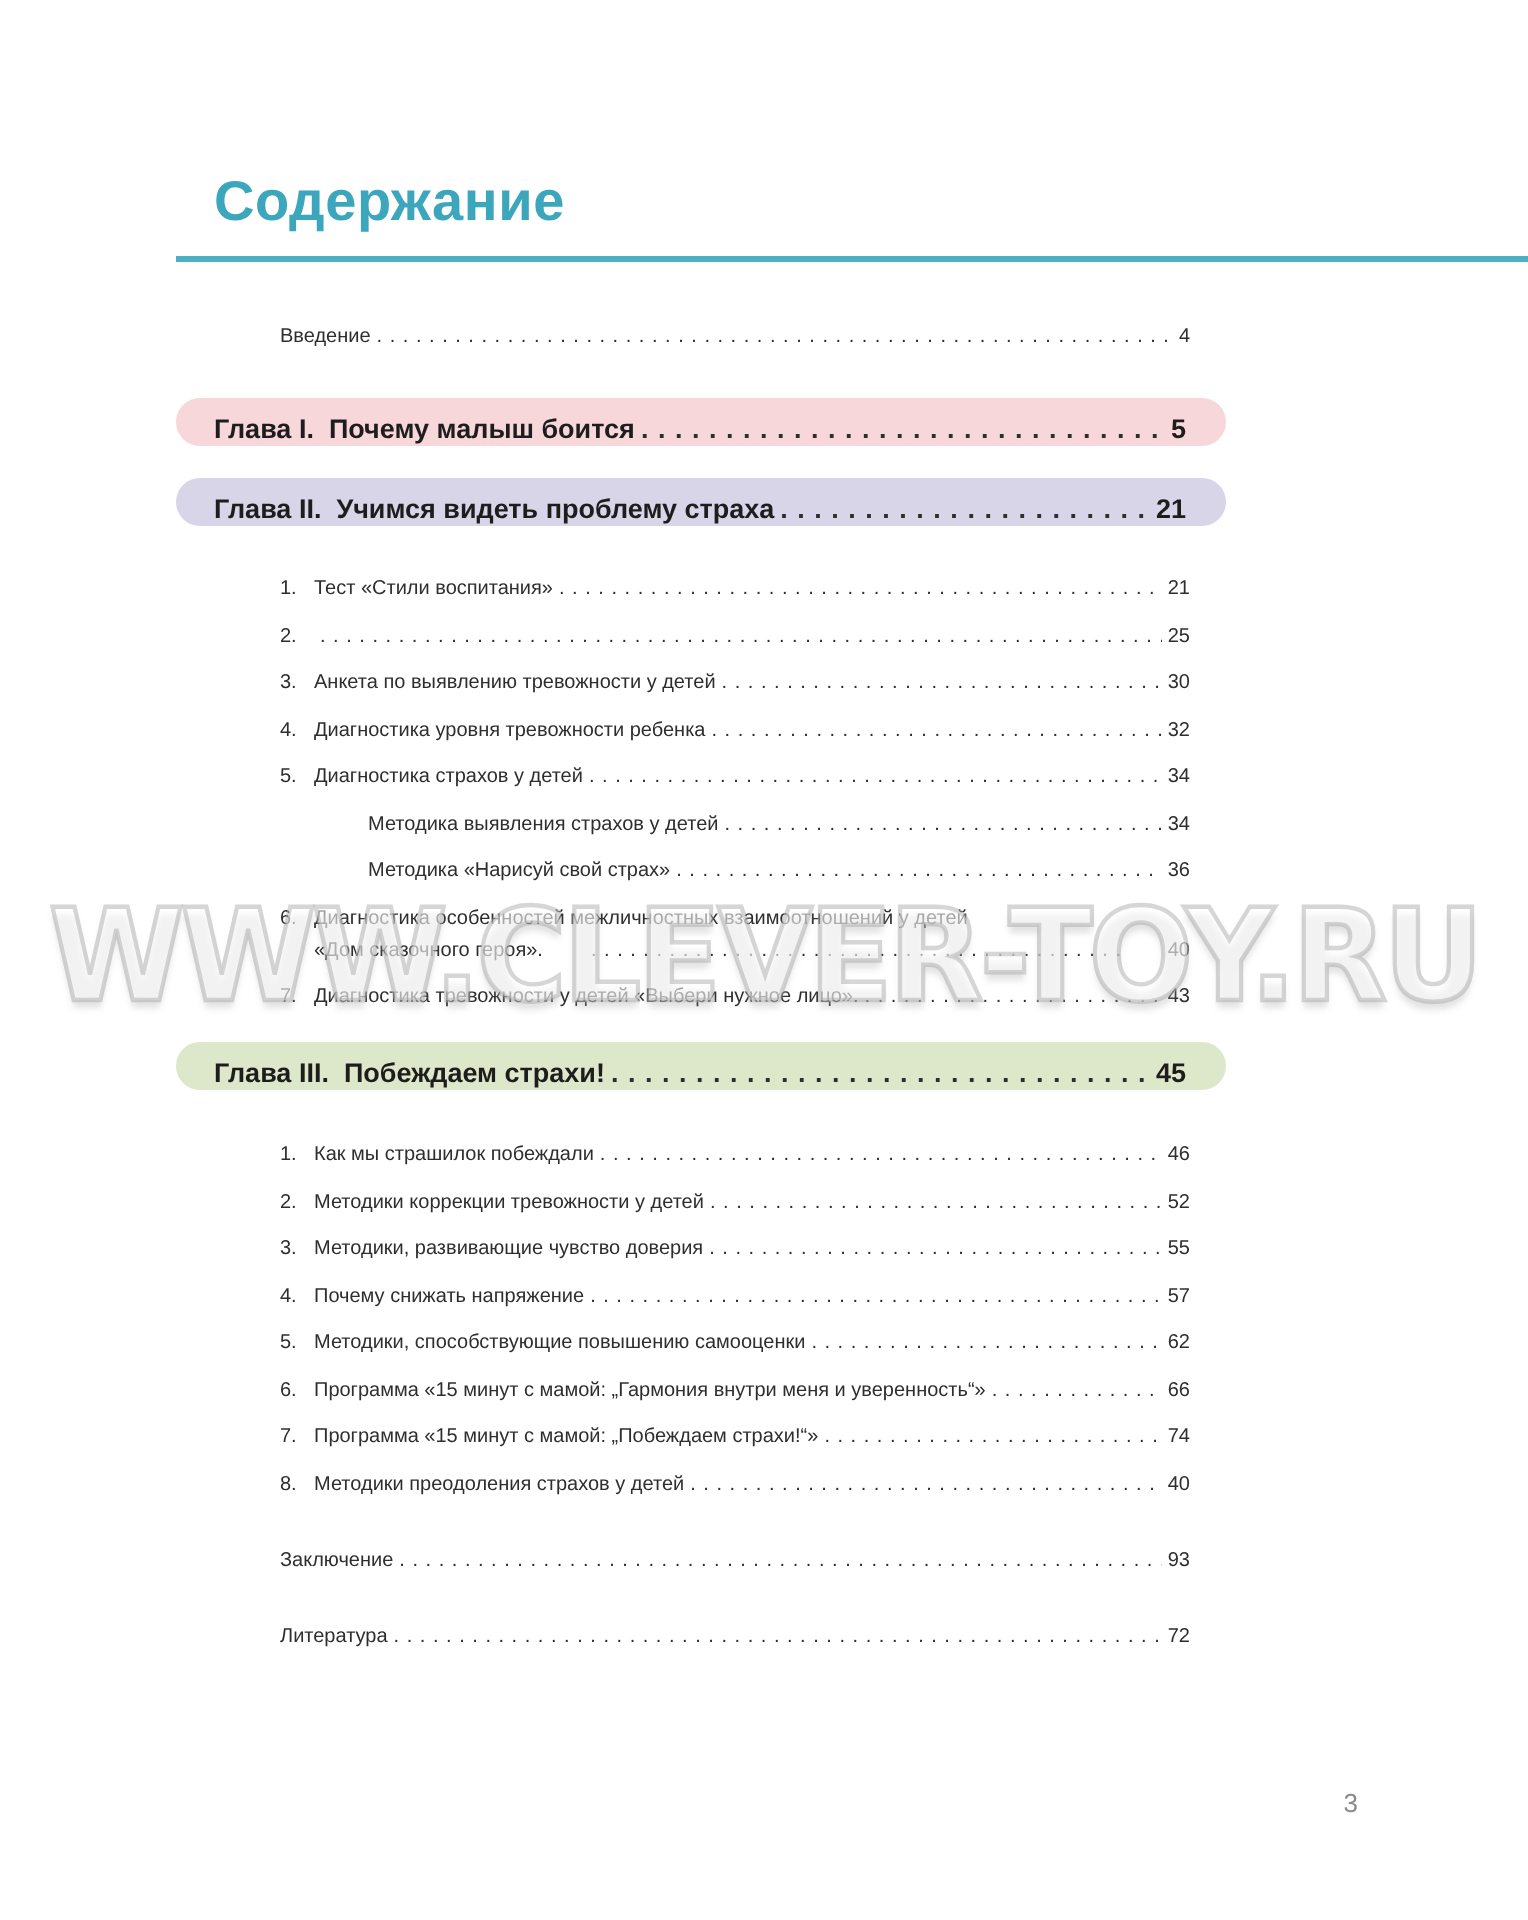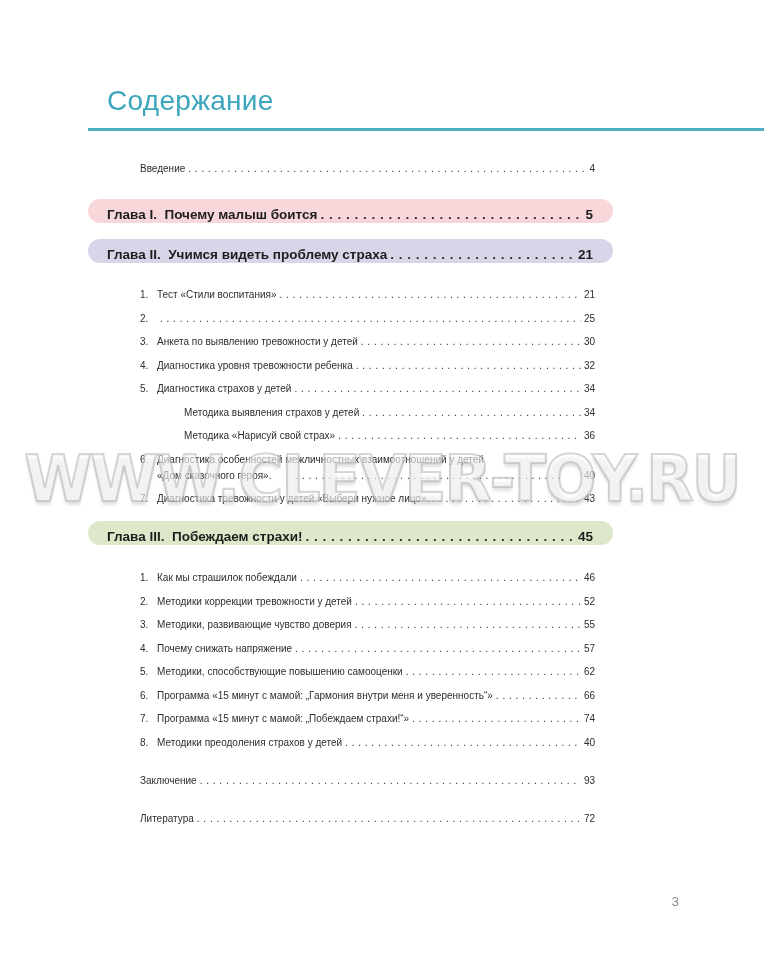--- a/index.html
+++ b/index.html
@@ -8,21 +8,21 @@
     background:#ffffff;
     font-family:"Liberation Sans","DejaVu Sans",sans-serif;
     position:relative;
     overflow:hidden;
     color:var(--text,#2e2e2e);
   }
   .page { position:absolute; inset:0; background:#fff; }
 
   .doc-title {
     position:absolute; left:107px; top:86px;
-    font-size:28px; line-height:30px; font-weight:normal;
+    font-size:28px; line-height:30px; font-weight:bold;
     color:var(--title_teal,#3ba6bc);
     letter-spacing:0.3px;
     margin:0;
   }
   .title-rule {
     position:absolute; left:88px; right:0; top:128px; height:3px;
     background:var(--rule_teal,#4db0c2);
   }
 
   .content {

